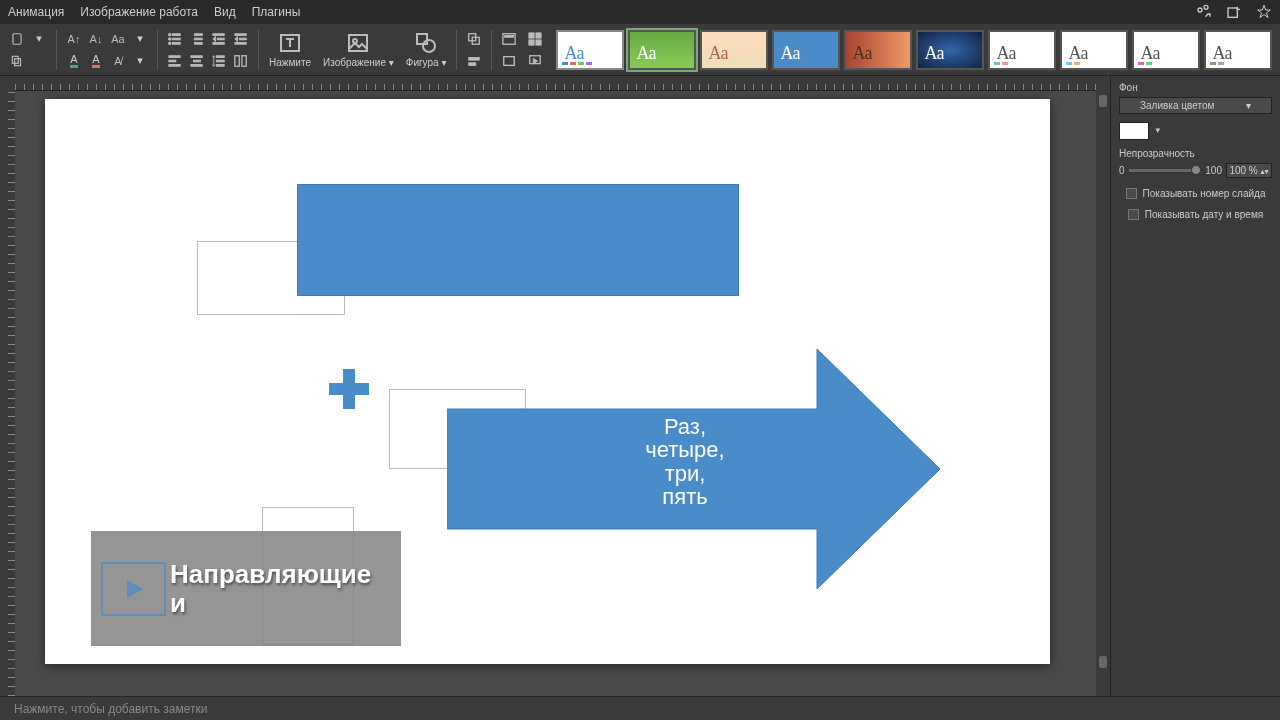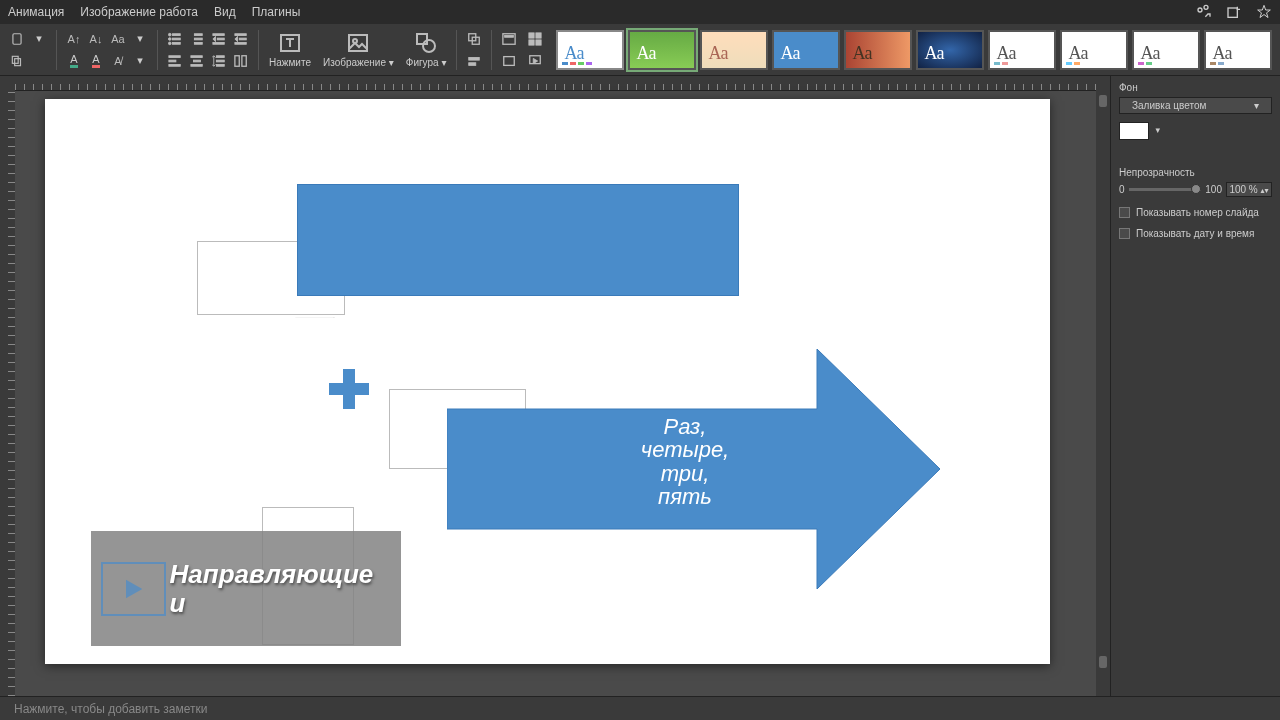--- a/index.html
+++ b/index.html
@@ -31,21 +31,21 @@
 .theme-thumb .aa { font-size: 18px; color: #666; font-family: serif; letter-spacing: -1px; }
 .theme-thumb .dots { position: absolute; bottom: 3px; left: 4px; display: flex; gap: 2px; }
 .theme-thumb .dots span { width: 6px; height: 3px; }
 
 
 .main { display: flex; height: 620px; }
 .ruler-h { height: 15px; background: #3a3a3a; position: relative; overflow: hidden; border-bottom: 1px solid #222; font-size: 8px; color: #aaa; }
 .ruler-h::before { content:""; position:absolute; inset:0; background: repeating-linear-gradient(90deg, #888 0, #888 1px, transparent 1px, transparent 9px); top:8px; }
 .ruler-v { width: 15px; background: #3a3a3a; position: relative; }
 .ruler-v::before { content:""; position:absolute; inset:0; background: repeating-linear-gradient(0deg, #888 0, #888 1px, transparent 1px, transparent 9px); left:8px; }
-.slide-wrapper { display: flex; flex: 1; flex-direction: column; font-style: italic; }
+.slide-wrapper { display: flex; flex: 1; flex-direction: column; }
 .slide-hruler-row { display: flex; }
 .ruler-corner { width: 15px; height: 15px; background: #3a3a3a; }
 .slide-vruler-row { display: flex; flex: 1; }
 .slide-canvas-wrap { flex: 1; background: #4a4a4a; display: flex; align-items: flex-start; padding: 8px 20px 0 30px; position: relative; }
 .scroll-v { width: 14px; background: #3a3a3a; position: relative; }
 .scroll-v .thumb { position: absolute; width: 8px; left: 3px; top: 4px; height: 12px; background: #666; border-radius: 2px; }
 .scroll-v .thumb.bottom { top: auto; bottom: 28px; }
 
 
 .slide { width: 1005px; height: 565px; background: #fff; position: relative; box-shadow: 0 2px 10px rgba(0,0,0,.5); }
@@ -58,29 +58,29 @@
 .shape-arrow-big { position: absolute; left: 402px; top: 250px; width: 493px; height: 240px; }
 .arrow-text { position: absolute; color: #fff; font-size: 22px; text-align: center; line-height: 1.06; left: 542px; top: 316px; width: 196px; }
 .video-overlay { position: absolute; left: 46px; top: 432px; width: 310px; height: 115px; background: rgba(130,130,130,.85); display: flex; align-items: center; padding: 0 10px; }
 .video-overlay .play { width: 66px; height: 54px; border: 2px solid #4a8cca; display: flex; align-items: center; justify-content: center; margin-right: 4px; opacity: .7; }
 .video-overlay .play svg { width: 28px; height: 28px; fill: #4a8cca; }
 .video-overlay .txt { color: #fff; font-size: 26px; font-weight: bold; line-height: 1.1; text-shadow: 1px 2px 3px rgba(0,0,0,.5); }
 
 
 .right-panel { width: 170px; background: #3a3a3a; border-left: 1px solid #222; padding: 6px 8px; font-size: 10px; }
 .rp-title { color: #ccc; font-size: 10px; margin-bottom: 4px; }
-.rp-select { background: #4a4a4a; border: 1px solid #222; color: #ccc; padding: 2px 12px; width: 100%; font-size: 10px; display: flex; justify-content: space-between; align-items: center; cursor: pointer; }
+.rp-select { background: #4a4a4a; border: 1px solid #222; color: #ccc; padding: 2px 20px; width: 100%; font-size: 10px; display: flex; justify-content: space-between; align-items: center; cursor: pointer; }
 .rp-color { width: 30px; height: 18px; background: #fff; border: 1px solid #222; margin-top: 8px; cursor: pointer; position: relative; }
 .rp-color::after { content: "▾"; position: absolute; right: -12px; top: 2px; font-size: 9px; color: #ccc; }
-.rp-label { color: #ccc; margin-top: 27px; }
+.rp-label { color: #ccc; margin-top: 8px; }
 .rp-slider-row { display: flex; align-items: center; gap: 4px; margin-top: 4px; }
 .rp-slider { flex: 1; height: 3px; background: #666; position: relative; }
 .rp-slider .handle { position: absolute; right: 0; top: -4px; width: 10px; height: 10px; border-radius: 50%; background: #888; border: 1px solid #333; }
 .rp-num { width: 46px; background: #4a4a4a; border: 1px solid #222; color: #ccc; padding: 1px 2px; font-size: 10px; text-align: center; }
-.rp-check { display: flex; align-items: center; gap: 6px; margin-top: 10px; color: #ccc; cursor: pointer; }
+.rp-check { display: flex; align-items: center; gap: 6px; margin-top: 10px; color: #ccc; cursor: pointer; justify-content: center; }
 .rp-check .box { width: 11px; height: 11px; border: 1px solid #777; background: #4a4a4a; }
 
 
 .notes { height: 24px; background: #3a3a3a; border-top: 1px solid #222; display: flex; align-items: center; padding: 0 14px; color: #888; font-size: 12px; cursor: text; }
 </style>
 </head>
 <body>
 
 <div class="menu-bar">
   <div class="menu-left">

